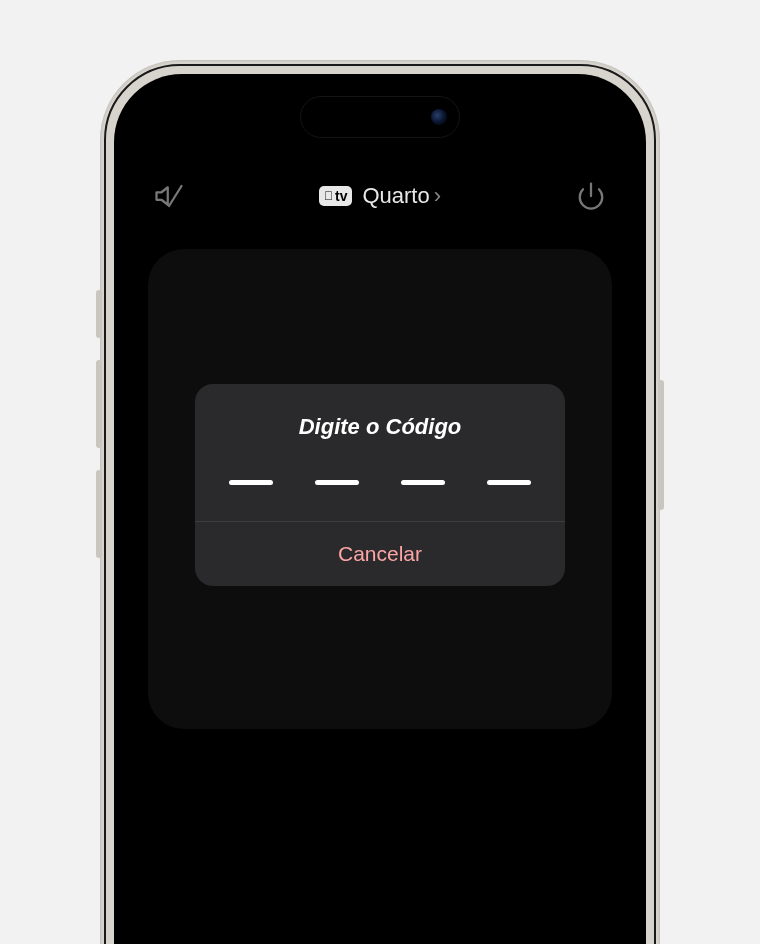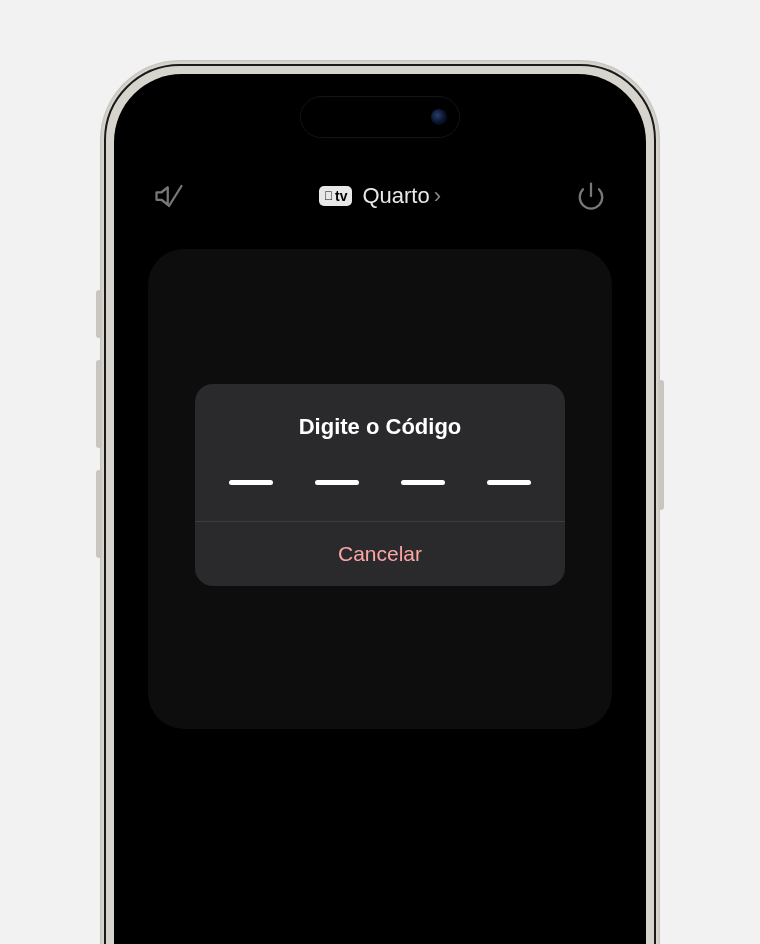--- a/index.html
+++ b/index.html
@@ -183,20 +183,21 @@
       padding: 30px 22px 36px;
       display: flex;
       flex-direction: column;
       align-items: center;
       gap: 40px;
     }
     .modal-title {
       color: #fff;
       font-size: 22px;
       font-weight: 600;
+      font-style: italic;
     }
     .code-slots {
       display: flex;
       gap: 42px;
     }
     .slot {
       width: 44px;
       height: 5px;
       background: #fff;
       border-radius: 3px;

